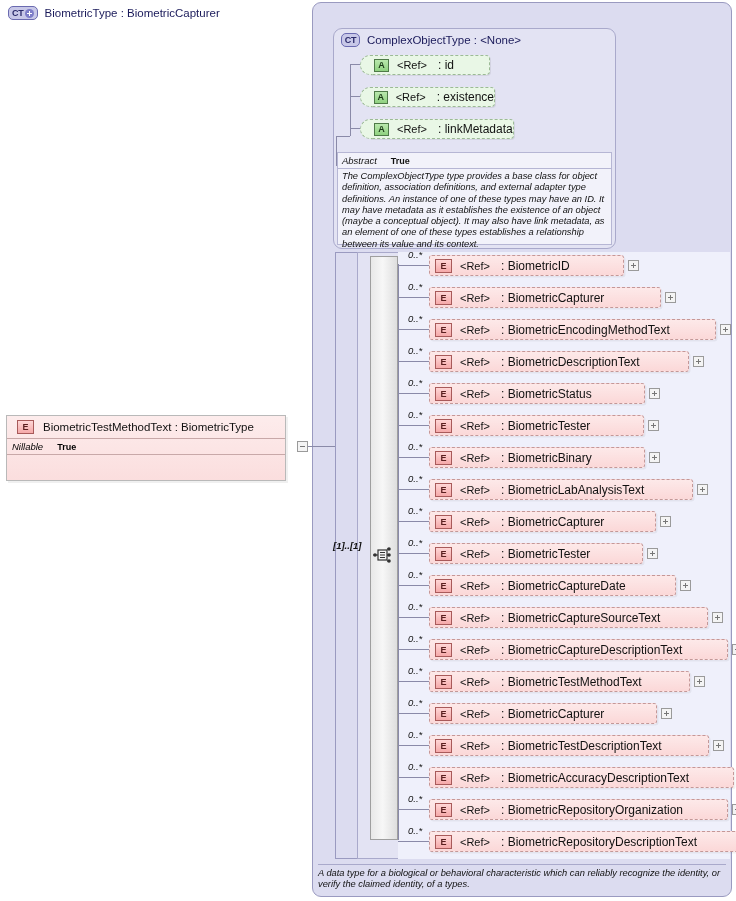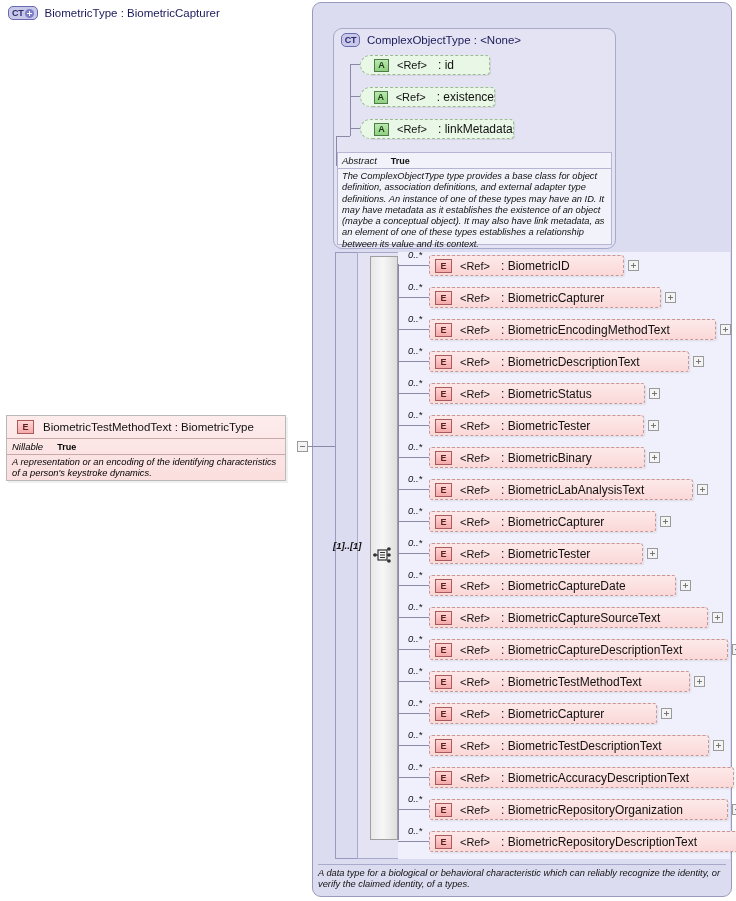--- a/index.html
+++ b/index.html
@@ -623,16 +623,15 @@
 
 <div id="left-elem">
   <div class="hdr">
     <span class="badge-e">E</span>
     <span class="t">BiometricTestMethodText : BiometricType</span>
   </div>
   <div class="nillable">
     <span class="k">Nillable</span>
     <span class="v">True</span>
   </div>
-  <div class="doc">A representation or an encoding of the identifying characteristics of a person's keystroke dynamics.</div>
 </div>
 <div id="minus-box"></div>
 <div class="conn" style="left:308px; top:446px; width:27px; height:1px;"></div>
 
 </body></html>

